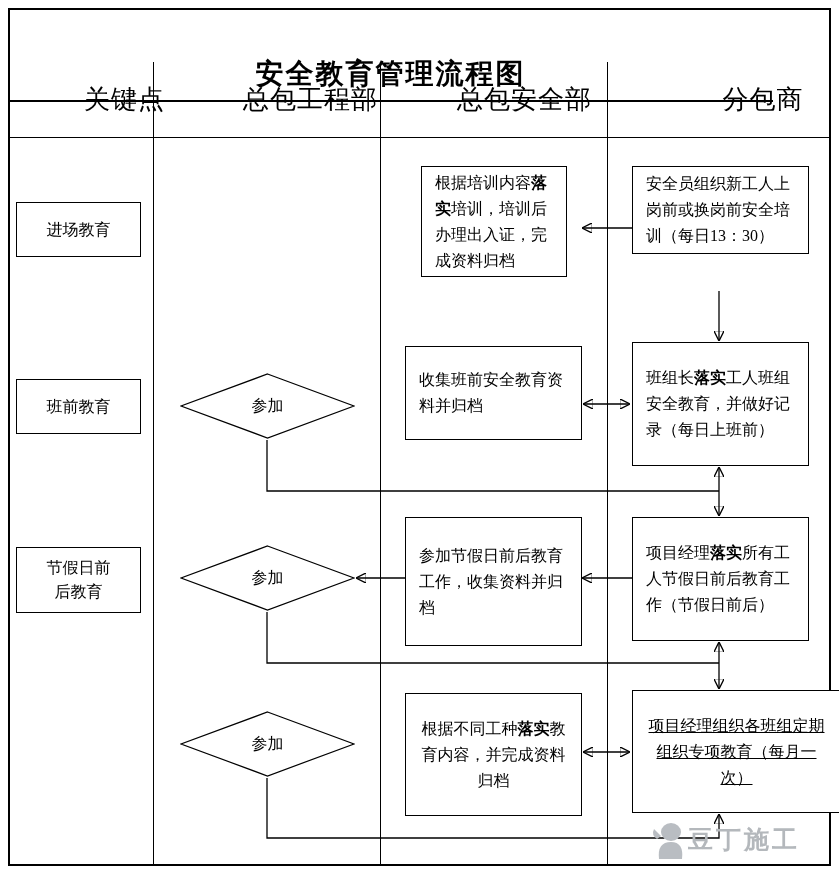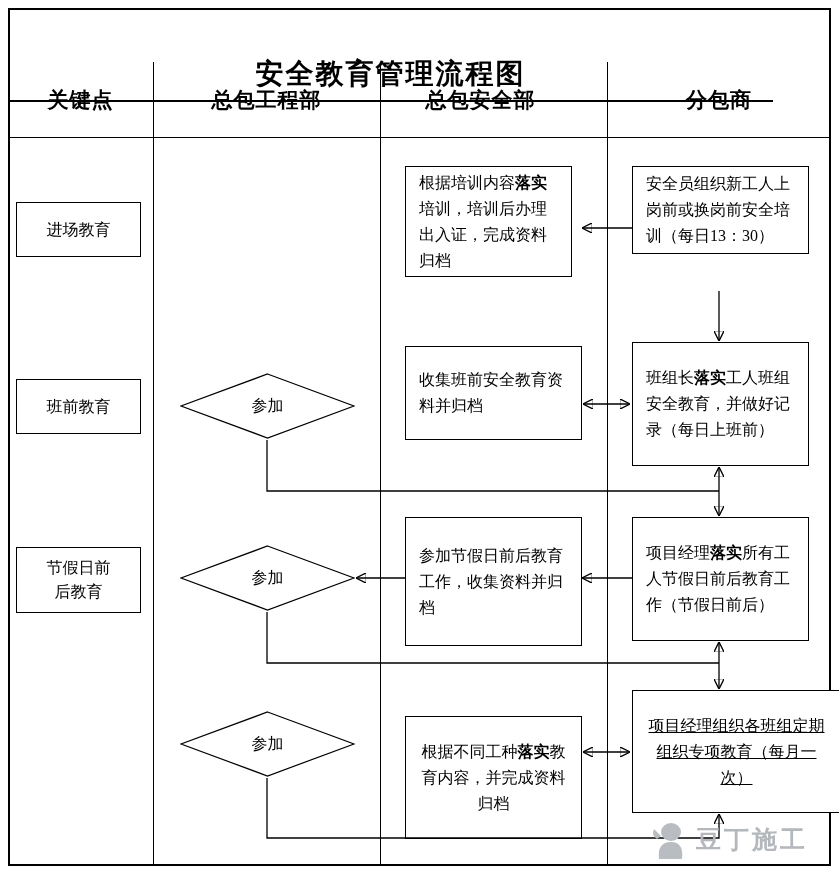--- a/index.html
+++ b/index.html
@@ -4,32 +4,32 @@
 <style>
   html,body{margin:0;padding:0;background:#fff;}
   .stage{position:relative;width:839px;height:874px;background:#fff;overflow:hidden;
          font-family:"Liberation Serif","DejaVu Serif",serif;color:#000;}
   .abs{position:absolute;}
   .outer{left:8px;top:8px;width:823px;height:858px;border:2px solid #000;box-sizing:border-box;}
   .title{left:8px;top:8px;width:765px;height:54px;border-bottom:2px solid #000;box-sizing:border-box;
          display:flex;align-items:center;justify-content:center;font-size:28px;font-weight:bold;letter-spacing:2px;margin-top:40px;}
   .hline{background:#000;height:1px;}
   .vline{background:#000;width:1px;}
-  .header{display:flex;align-items:center;justify-content:center;font-size:21px;font-weight:bold;letter-spacing:1px;}
+  .header{display:flex;align-items:center;justify-content:center;font-size:26px;font-weight:normal;letter-spacing:1px;padding-left:44px;}
   .kbox{border:1px solid #000;box-sizing:border-box;background:#fff;display:flex;align-items:center;justify-content:center;
         text-align:center;font-size:16px;line-height:24px;padding:0 25px;z-index:2;}
   .pbox{border:1px solid #000;box-sizing:border-box;background:#fff;display:flex;align-items:center;
         font-size:16px;line-height:26px;padding:0 13px;text-align:left;z-index:2;}
   .pbox.center{text-align:center;justify-content:center;}
   .diamond{z-index:2;text-decoration:underline;}
   .diamond svg{position:absolute;left:0;top:0;}
   .diamond .lbl{position:absolute;left:0;top:0;right:0;bottom:0;display:flex;align-items:center;justify-content:center;font-size:16px;}
   .overlay{left:0;top:0;z-index:3;pointer-events:none;}
   .overlay path{stroke:#000;stroke-width:1.3;fill:none;}
-  .watermark{z-index:4;display:flex;align-items:flex-end;gap:8px;}
+  .watermark{z-index:4;display:flex;align-items:flex-end;gap:0;}
   .watermark .wm-text{font-size:25px;font-weight:bold;color:#b4b8bc;letter-spacing:3px;line-height:40px;}
 </style>
 </head>
 <body>
 
 <div class="stage">
 
   <div class="abs outer"></div>
   <div class="abs title">安全教育管理流程图</div>
   <div class="abs hline" style="left:8px;top:137px;width:823px;"></div>
@@ -58,30 +58,30 @@
       </svg>
     <span class="lbl">参加</span>
   </div>
   <div class="abs diamond" style="left:180px;top:711px;width:175px;height:66px;">
     <svg width="175" height="66">
         <polygon points="87.5,1 174,33 87.5,65 1,33" fill="#fff" stroke="#000" stroke-width="1.2"></polygon>
       </svg>
     <span class="lbl">参加</span>
   </div>
 
-  <div class="abs pbox" style="left:405px;top:166px;width:167px;height:111px;justify-content:flex-end;">
+  <div class="abs pbox" style="left:421px;top:166px;width:146px;height:111px;justify-content:flex-end;">
       <span><span>根据培训内容</span><b>落实</b><span>培训，培训后办理出入证，完成资料归档</span></span>
     </div>
   <div class="abs pbox" style="left:405px;top:346px;width:177px;height:94px;">
       <span><span>收集班前安全教育资料并归档</span></span>
     </div>
   <div class="abs pbox" style="left:405px;top:517px;width:177px;height:129px;">
       <span><span>参加节假日前后教育工作，收集资料并归档</span></span>
     </div>
-  <div class="abs pbox center" style="left:405px;top:693px;width:177px;height:123px;margin-top:23px;">
+  <div class="abs pbox center" style="left:405px;top:693px;width:177px;height:123px;">
       <span><span>根据不同工种</span><b>落实</b><span>教育内容，并完成资料归档</span></span>
     </div>
 
   <div class="abs pbox" style="left:632px;top:166px;width:177px;height:88px;">
       <span><span>安全员组织新工人上岗前或换岗前安全培训（每日13：30）</span></span>
     </div>
   <div class="abs pbox" style="left:632px;top:342px;width:177px;height:124px;">
       <span><span>班组长</span><b>落实</b><span>工人班组安全教育，并做好记录（每日上班前）</span></span>
     </div>
   <div class="abs pbox" style="left:632px;top:517px;width:177px;height:124px;justify-content:center;">

